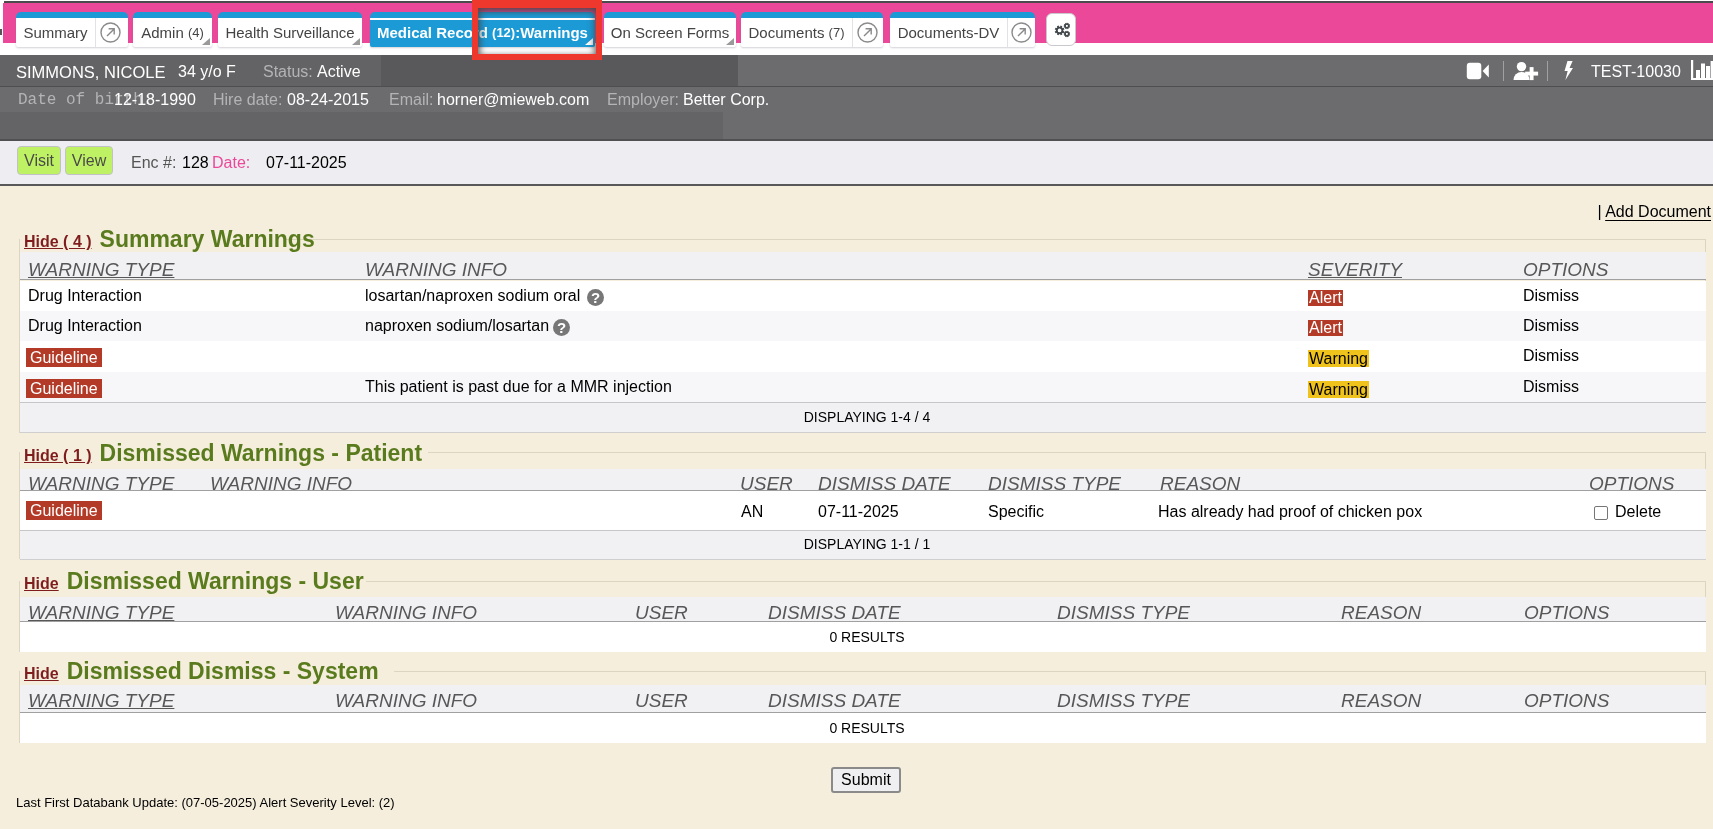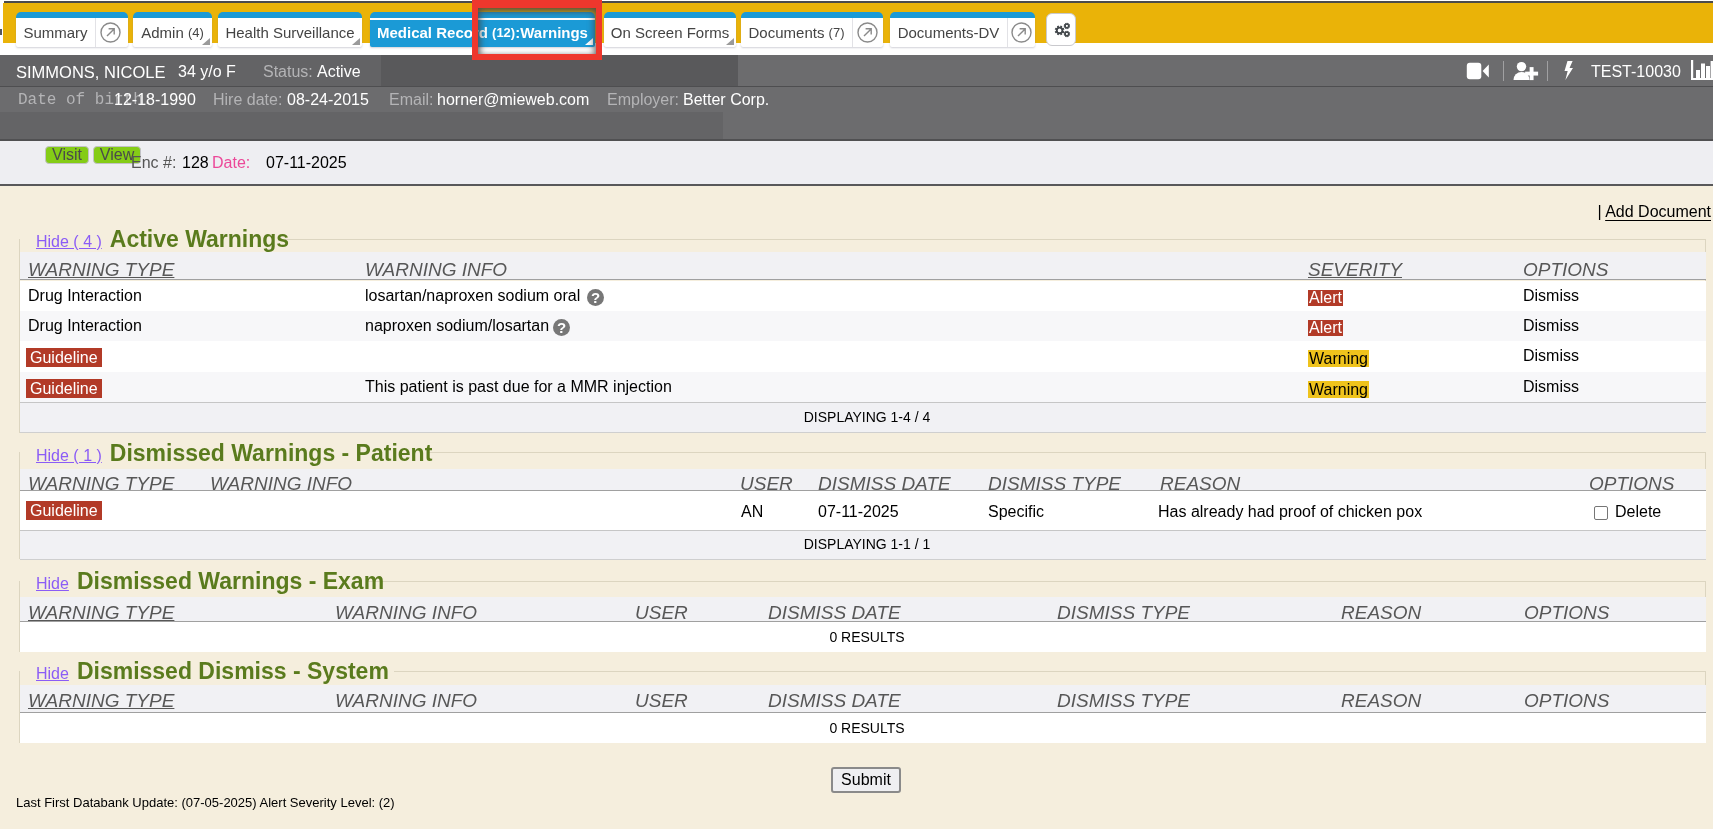--- a/index.html
+++ b/index.html
@@ -2,21 +2,21 @@
 <html><head>
 <meta charset="utf-8">
 <style>
 * { margin:0; padding:0; box-sizing:border-box; }
 html,body { width:1713px; height:829px; overflow:hidden; }
 body { font-family:"Liberation Sans", sans-serif; background:#fff; position:relative; }
 .abs { position:absolute; }
 
 
 #topline { left:4px; top:1px; width:1709px; height:2px; background:#4b4b4b; }
-#tabstrip { left:0; top:3px; width:1713px; height:40px; background:#eab308; }
+#tabstrip { left:0; top:3px; width:1713px; height:40px; background:#ec4899; }
 
 .tab { position:absolute; top:15px; height:29px; background:#fff; border-radius:0 0 2px 2px; box-shadow:0 1px 2px rgba(120,120,140,.35); }
 .tab .bluebar { position:absolute; left:0; top:-6px; width:100%; height:6px; background:#1b9ad6; border-radius:5px 5px 0 0; }
 .tab .lbl { position:absolute; left:0; top:0; width:100%; height:100%; display:flex; align-items:center; justify-content:center; color:#444; font-size:15px; white-space:nowrap; }
 .tab .small { font-size:13px; }
 .tab.active { background:#1b9ad6; }
 .tab.active::before { content:""; position:absolute; left:0; top:0; width:100%; height:2px; background:#fff; }
 .tab.active .lbl { color:#fff; font-weight:bold; }
 .tri { position:absolute; right:2px; bottom:2px; width:0; height:0; border-left:8px solid transparent; border-bottom:7px solid #9a9a9a; }
 .tri.w { border-bottom-color:#fff; }
@@ -34,28 +34,28 @@
 #b3 { left:0; top:112px; width:1713px; height:27px; background:#6c6c6e; }
 #b3l { left:0; top:112px; width:723px; height:27px; background:#646466; }
 #bsep { left:0; top:86px; width:1713px; height:1px; background:#4e4e50; }
 #bline { left:0; top:139px; width:1713px; height:2px; background:#505052; }
 .btxt { position:absolute; color:#fff; font-size:16px; white-space:nowrap; }
 .blab { color:#b4b4b6; }
 
 
 #visitbar { left:0; top:141px; width:1713px; height:43px; background:#eeeef2; }
 #vline { left:0; top:184px; width:1713px; height:2px; background:#58585a; }
-.vbtn { position:absolute; top:146px; height:18px; background:#84cc16; border:1px solid #c2c2c6; border-radius:4px; color:#4a4a4a; font-size:16px; display:flex; align-items:center; justify-content:center;margin-left:28px; }
+.vbtn { position:absolute; top:146px; height:29px; background:#bef264; border:1px solid #c2c2c6; border-radius:4px; color:#4a4a4a; font-size:16px; display:flex; align-items:center; justify-content:center; }
 
 
 #content { left:0; top:186px; width:1713px; height:643px; background:#f5eedd; }
 .fs { position:absolute; left:19px; width:1687px; border:1px solid #dcd5c0; border-top:none; }
 .fstop { position:absolute; height:1px; background:#dcd5c0; }
 .legend { position:absolute; white-space:nowrap; }
-.hide-link { color:#8b5cf6; font-weight:normal; font-size:16px; text-decoration:underline;margin-left:12px; }
+.hide-link { color:#7f1d1d; font-weight:bold; font-size:16px; text-decoration:underline; }
 .sect-title { color:#5a7b1d; font-weight:bold; font-size:23px; margin-left:8px; }
 .thead { position:absolute; left:20px; width:1686px; background:#f1f1f4; border-bottom:1px solid #a0a0a0; }
 .th { position:absolute; color:#575757; font-size:19px; white-space:nowrap;font-style:italic; }
 .th u { text-decoration:underline; }
 .row { position:absolute; left:20px; width:1686px; }
 .row.alt { background:#f7f7f9; }
 .cell { position:absolute; color:#000; font-size:16px; white-space:nowrap; }
 .badge-r { background:#b23a27; color:#fff; padding:1px 4px; line-height:17px; display:inline-block; }
 .badge-s { background:#b23a27; color:#fff; padding:0 1px; line-height:16px; display:inline-block; }
 .badge-y { background:#efc31c; color:#000; padding:0 1px; line-height:17px; display:inline-block; }
@@ -221,21 +221,21 @@
 <div class="btxt" style="left:131px; top:154px; color:#555;">Enc #:</div>
 <div class="btxt" style="left:182px; top:154px; color:#000;">128</div>
 <div class="btxt" style="left:212px; top:154px; color:#ec4899;">Date:</div>
 <div class="btxt" style="left:266px; top:154px; color:#000;">07-11-2025</div>
 
 <div class="abs" id="content"></div>
 <div id="adddoc">| <u>Add Document</u></div>
 
 <div class="fstop" style="left:285px; top:239px; width:1421px;"></div>
 <div class="fs" style="top:239px; height:194px;"></div>
-<div class="legend" style="left:24px; top:226px;"><span class="hide-link">Hide ( 4 )</span><span class="sect-title">Active Warnings</span></div>
+<div class="legend" style="left:24px; top:226px;"><span class="hide-link">Hide ( 4 )</span><span class="sect-title">Summary Warnings</span></div>
 <div class="thead" style="top:252px; height:28px;">
   <div class="th" style="left:8px; top:7px;"><u>WARNING TYPE</u></div>
   <div class="th" style="left:345px; top:7px;">WARNING INFO</div>
   <div class="th" style="left:1288px; top:7px;"><u>SEVERITY</u></div>
   <div class="th" style="left:1503px; top:7px;">OPTIONS</div>
 </div>
 <div class="row" style="top:281px; height:30px; background:#fff;">
   <div class="cell" style="left:8px; top:6px;">Drug Interaction</div>
   <div class="cell" style="left:345px; top:6px;">losartan/naproxen sodium oral</div>
   <svg class="abs" style="left:567px; top:8px;" width="17" height="17" viewBox="0 0 17 17">
@@ -286,21 +286,21 @@
   <div class="cell" style="left:798px; top:12px;">07-11-2025</div>
   <div class="cell" style="left:968px; top:12px;">Specific</div>
   <div class="cell" style="left:1138px; top:12px;">Has already had proof of chicken pox</div>
   <div class="cb" style="left:1574px; top:15px;"></div>
   <div class="cell" style="left:1595px; top:12px;">Delete</div>
 </div>
 <div class="disp" style="top:530px; height:30px; line-height:27px;">DISPLAYING 1-1 / 1</div>
 
 <div class="fstop" style="left:366px; top:581px; width:1340px;"></div>
 <div class="fs" style="top:581px; height:71px;"></div>
-<div class="legend" style="left:24px; top:568px;"><span class="hide-link">Hide</span><span class="sect-title">Dismissed Warnings - Exam</span></div>
+<div class="legend" style="left:24px; top:568px;"><span class="hide-link">Hide</span><span class="sect-title">Dismissed Warnings - User</span></div>
 <div class="thead" style="top:597px; height:25px;">
   <div class="th" style="left:8px; top:5px;"><u>WARNING TYPE</u></div>
   <div class="th" style="left:315px; top:5px;">WARNING INFO</div>
   <div class="th" style="left:615px; top:5px;">USER</div>
   <div class="th" style="left:748px; top:5px;">DISMISS DATE</div>
   <div class="th" style="left:1037px; top:5px;">DISMISS TYPE</div>
   <div class="th" style="left:1321px; top:5px;">REASON</div>
   <div class="th" style="left:1504px; top:5px;">OPTIONS</div>
 </div>
 <div class="row" style="top:622px; height:30px; background:#fff; text-align:center; color:#000; font-size:14px; text-indent:8px; line-height:30px;">0 RESULTS</div>

